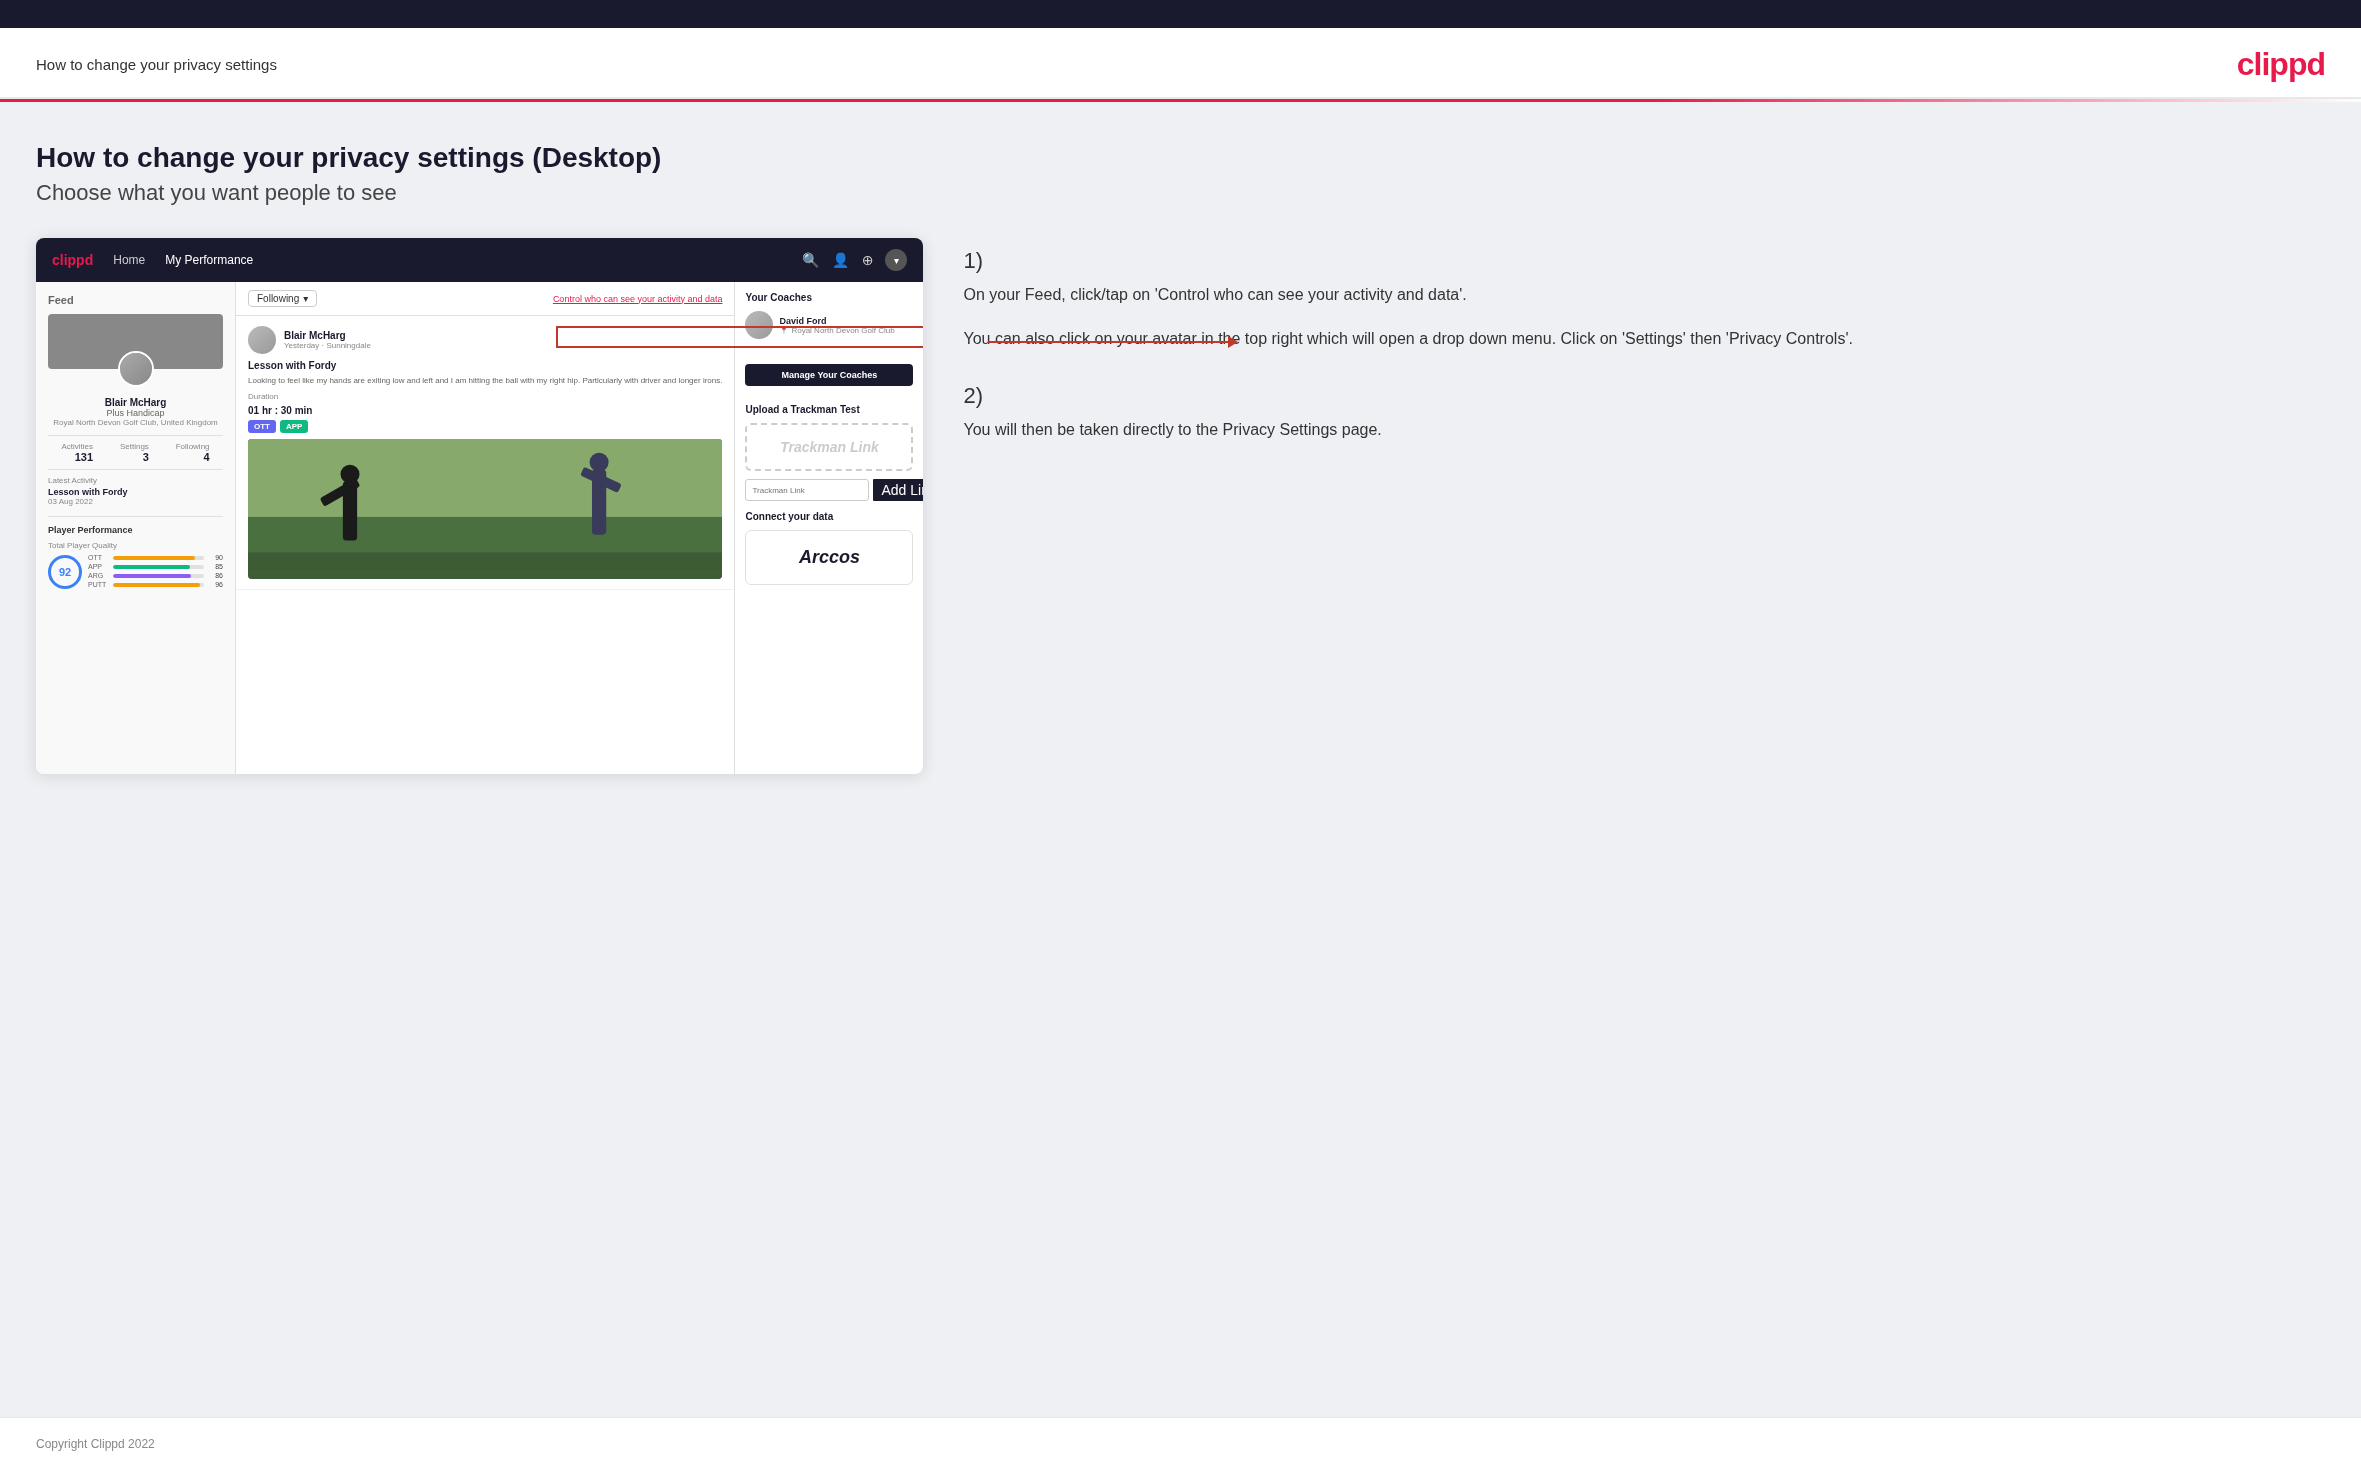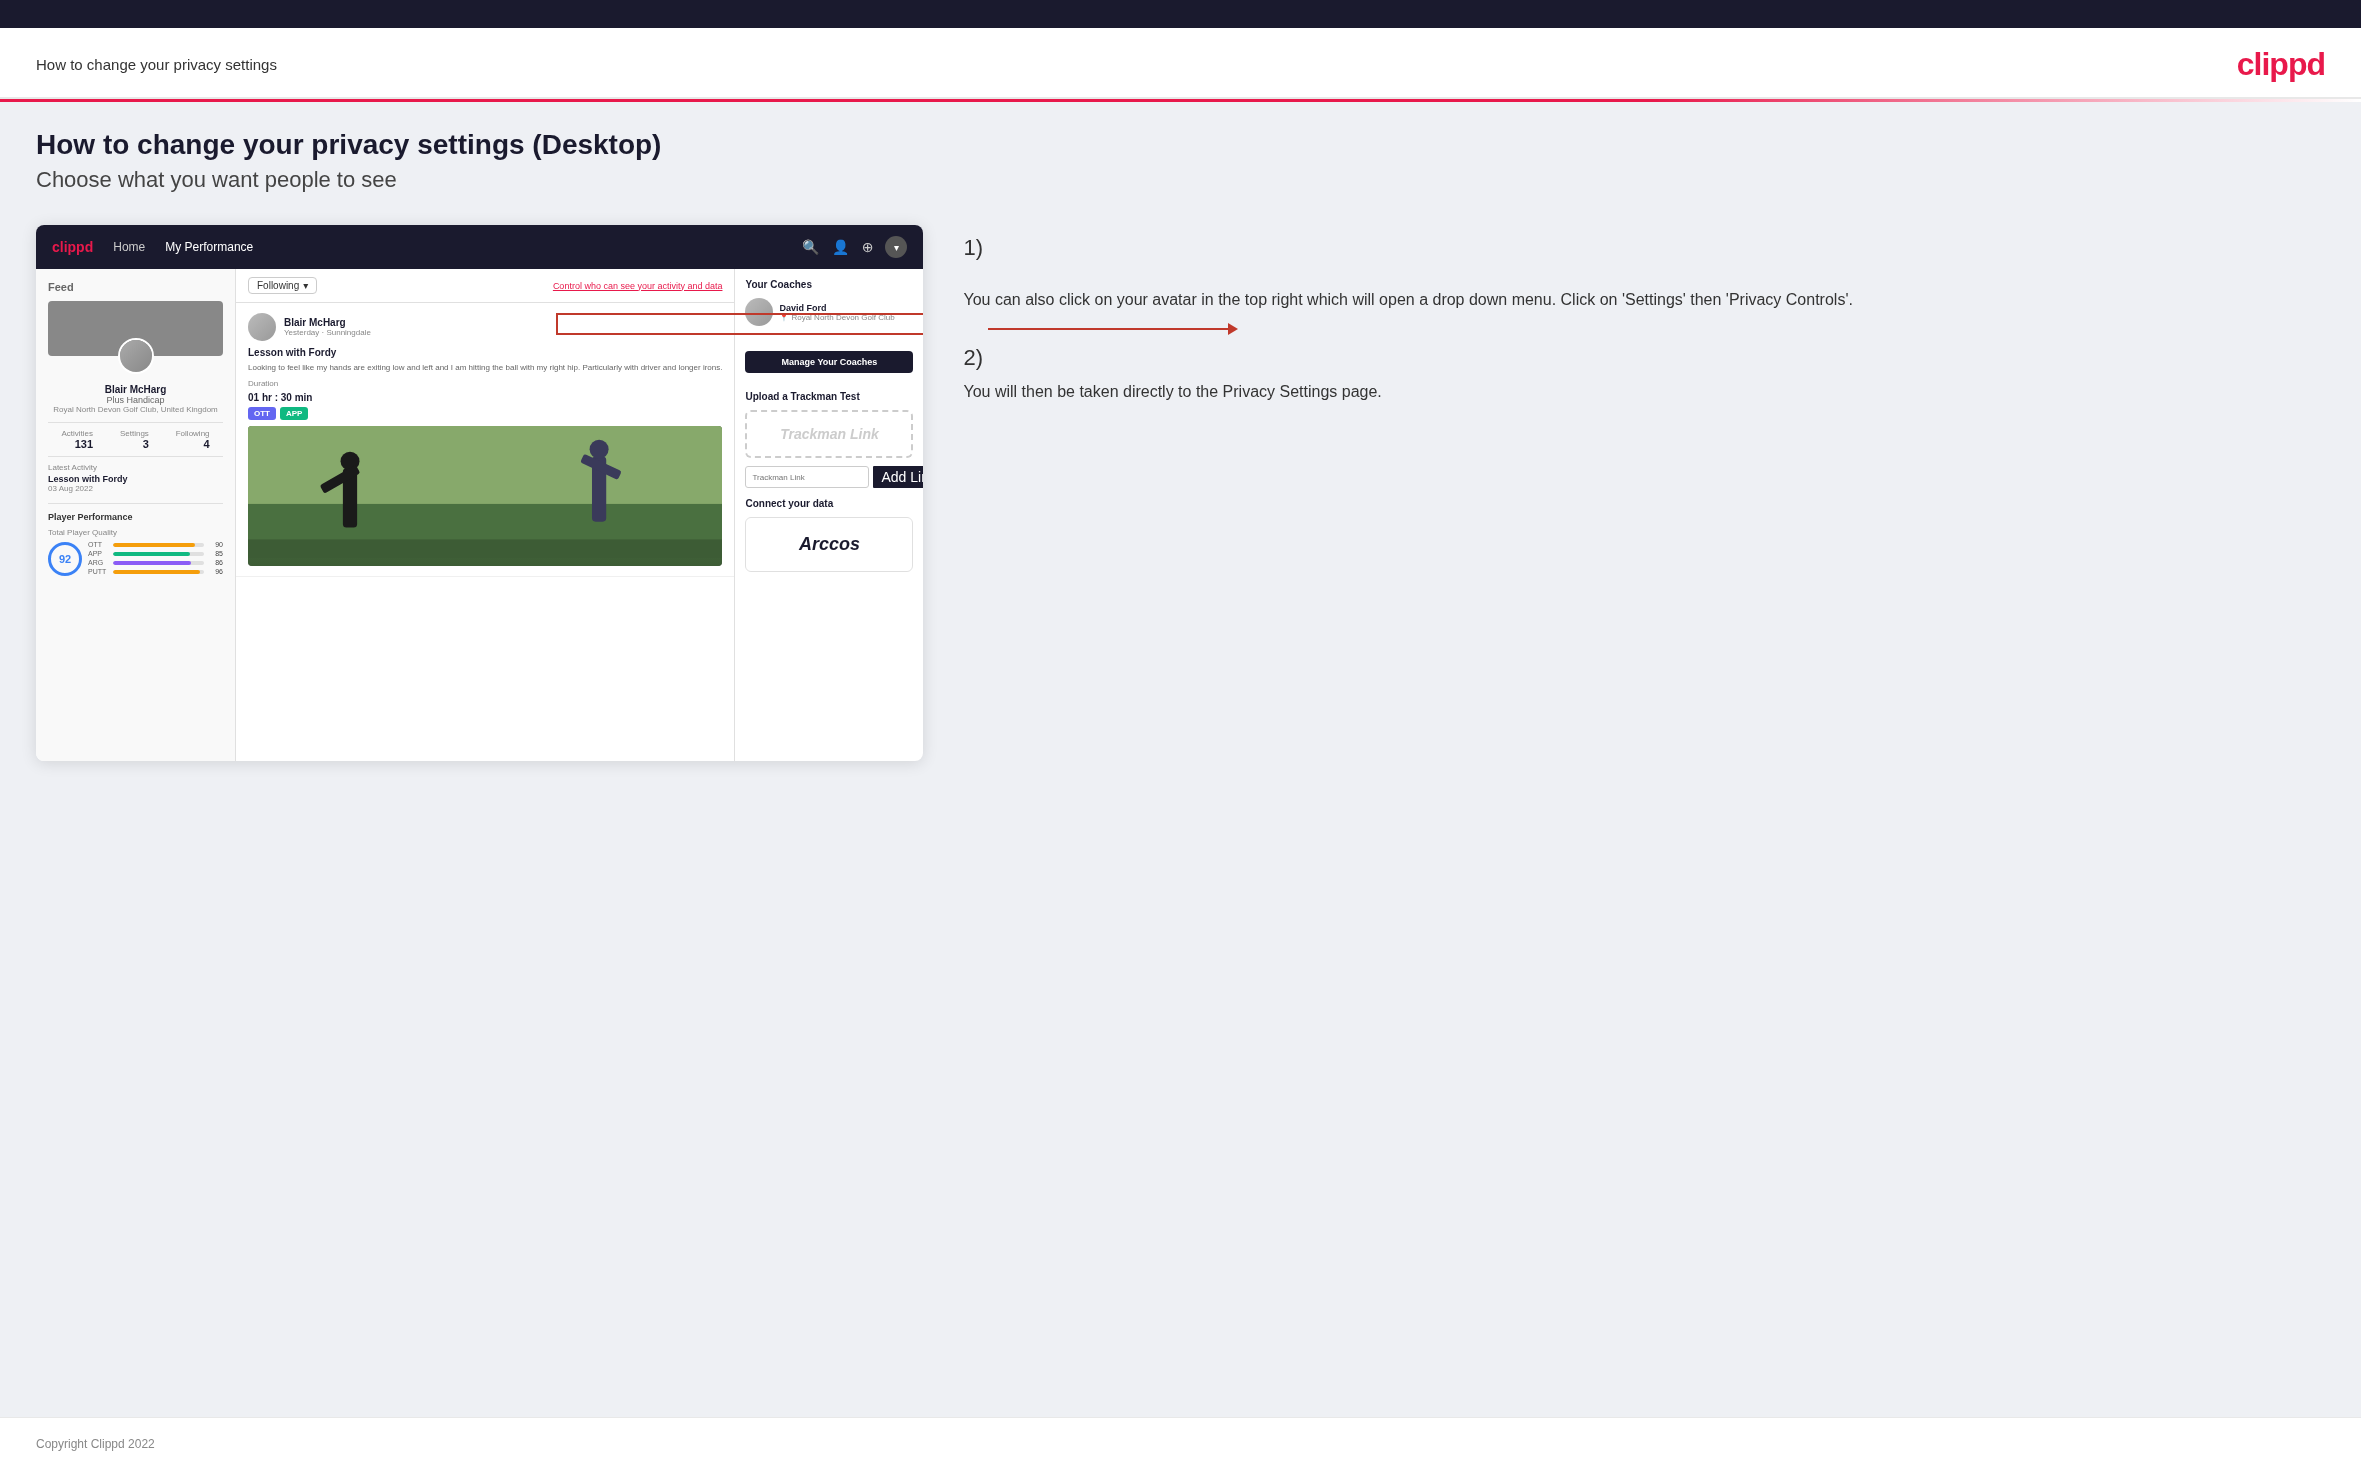--- a/index.html
+++ b/index.html
@@ -6,21 +6,21 @@
     body { font-family: -apple-system, BlinkMacSystemFont, 'Segoe UI', Arial, sans-serif; background: #fff; color: #222; }
 
     .top-bar { background: #1a1a2e; height: 28px; width: 100%; }
 
     .header { display: flex; align-items: center; justify-content: space-between; padding: 18px 36px 14px; border-bottom: 2px solid #e8e8e8; }
     .header-title { font-size: 15px; color: #333; }
     .logo { font-size: 32px; font-weight: 800; color: #e8194b; letter-spacing: -1px; }
 
     .red-line { height: 3px; background: linear-gradient(90deg, #e8194b 0%, #e8194b 70%, transparent 100%); margin-bottom: 0; }
 
-    .main-content { background: #eef0f4; padding: 27px 36px 36px; min-height: calc(100vh - 160px); }
+    .main-content { background: #eef0f4; padding: 40px 36px 36px; min-height: calc(100vh - 160px); }
 
     .page-heading { font-size: 28px; font-weight: 700; color: #1a1a2e; margin-bottom: 6px; }
     .page-subheading { font-size: 22px; color: #444; margin-bottom: 32px; }
 
     .content-area { display: flex; gap: 40px; align-items: flex-start; }
 
     
     .app-screenshot { flex: 0 0 680px; background: #fff; border-radius: 8px; overflow: hidden; box-shadow: 0 2px 16px rgba(0,0,0,0.12); position: relative; }
 
     .app-nav { background: #1a1a2e; display: flex; align-items: center; padding: 0 16px; height: 44px; gap: 20px; }
@@ -316,20 +316,23 @@
       <div style="position:absolute;top:98px;left:952px;display:flex;align-items:center;z-index:20;">
         <div style="width:240px;height:2px;background:#c0392b;"></div>
         <div style="width:0;height:0;border-top:6px solid transparent;border-bottom:6px solid transparent;border-left:10px solid #c0392b;"></div>
       </div>
 
     </div>
 
     <div class="instructions">
       <div class="instruction-item">
         <div class="instruction-number">1)</div>
+        <div class="instruction-text">
+          On your Feed, click/tap on 'Control who can see your activity and data'.
+        </div>
         <br>
         <div class="instruction-text">
           You can also click on your avatar in the top right which will open a drop down menu. Click on 'Settings' then 'Privacy Controls'.
         </div>
       </div>
       <div class="instruction-item">
         <div class="instruction-number">2)</div>
         <div class="instruction-text">You will then be taken directly to the Privacy Settings page.</div>
       </div>
     </div>

